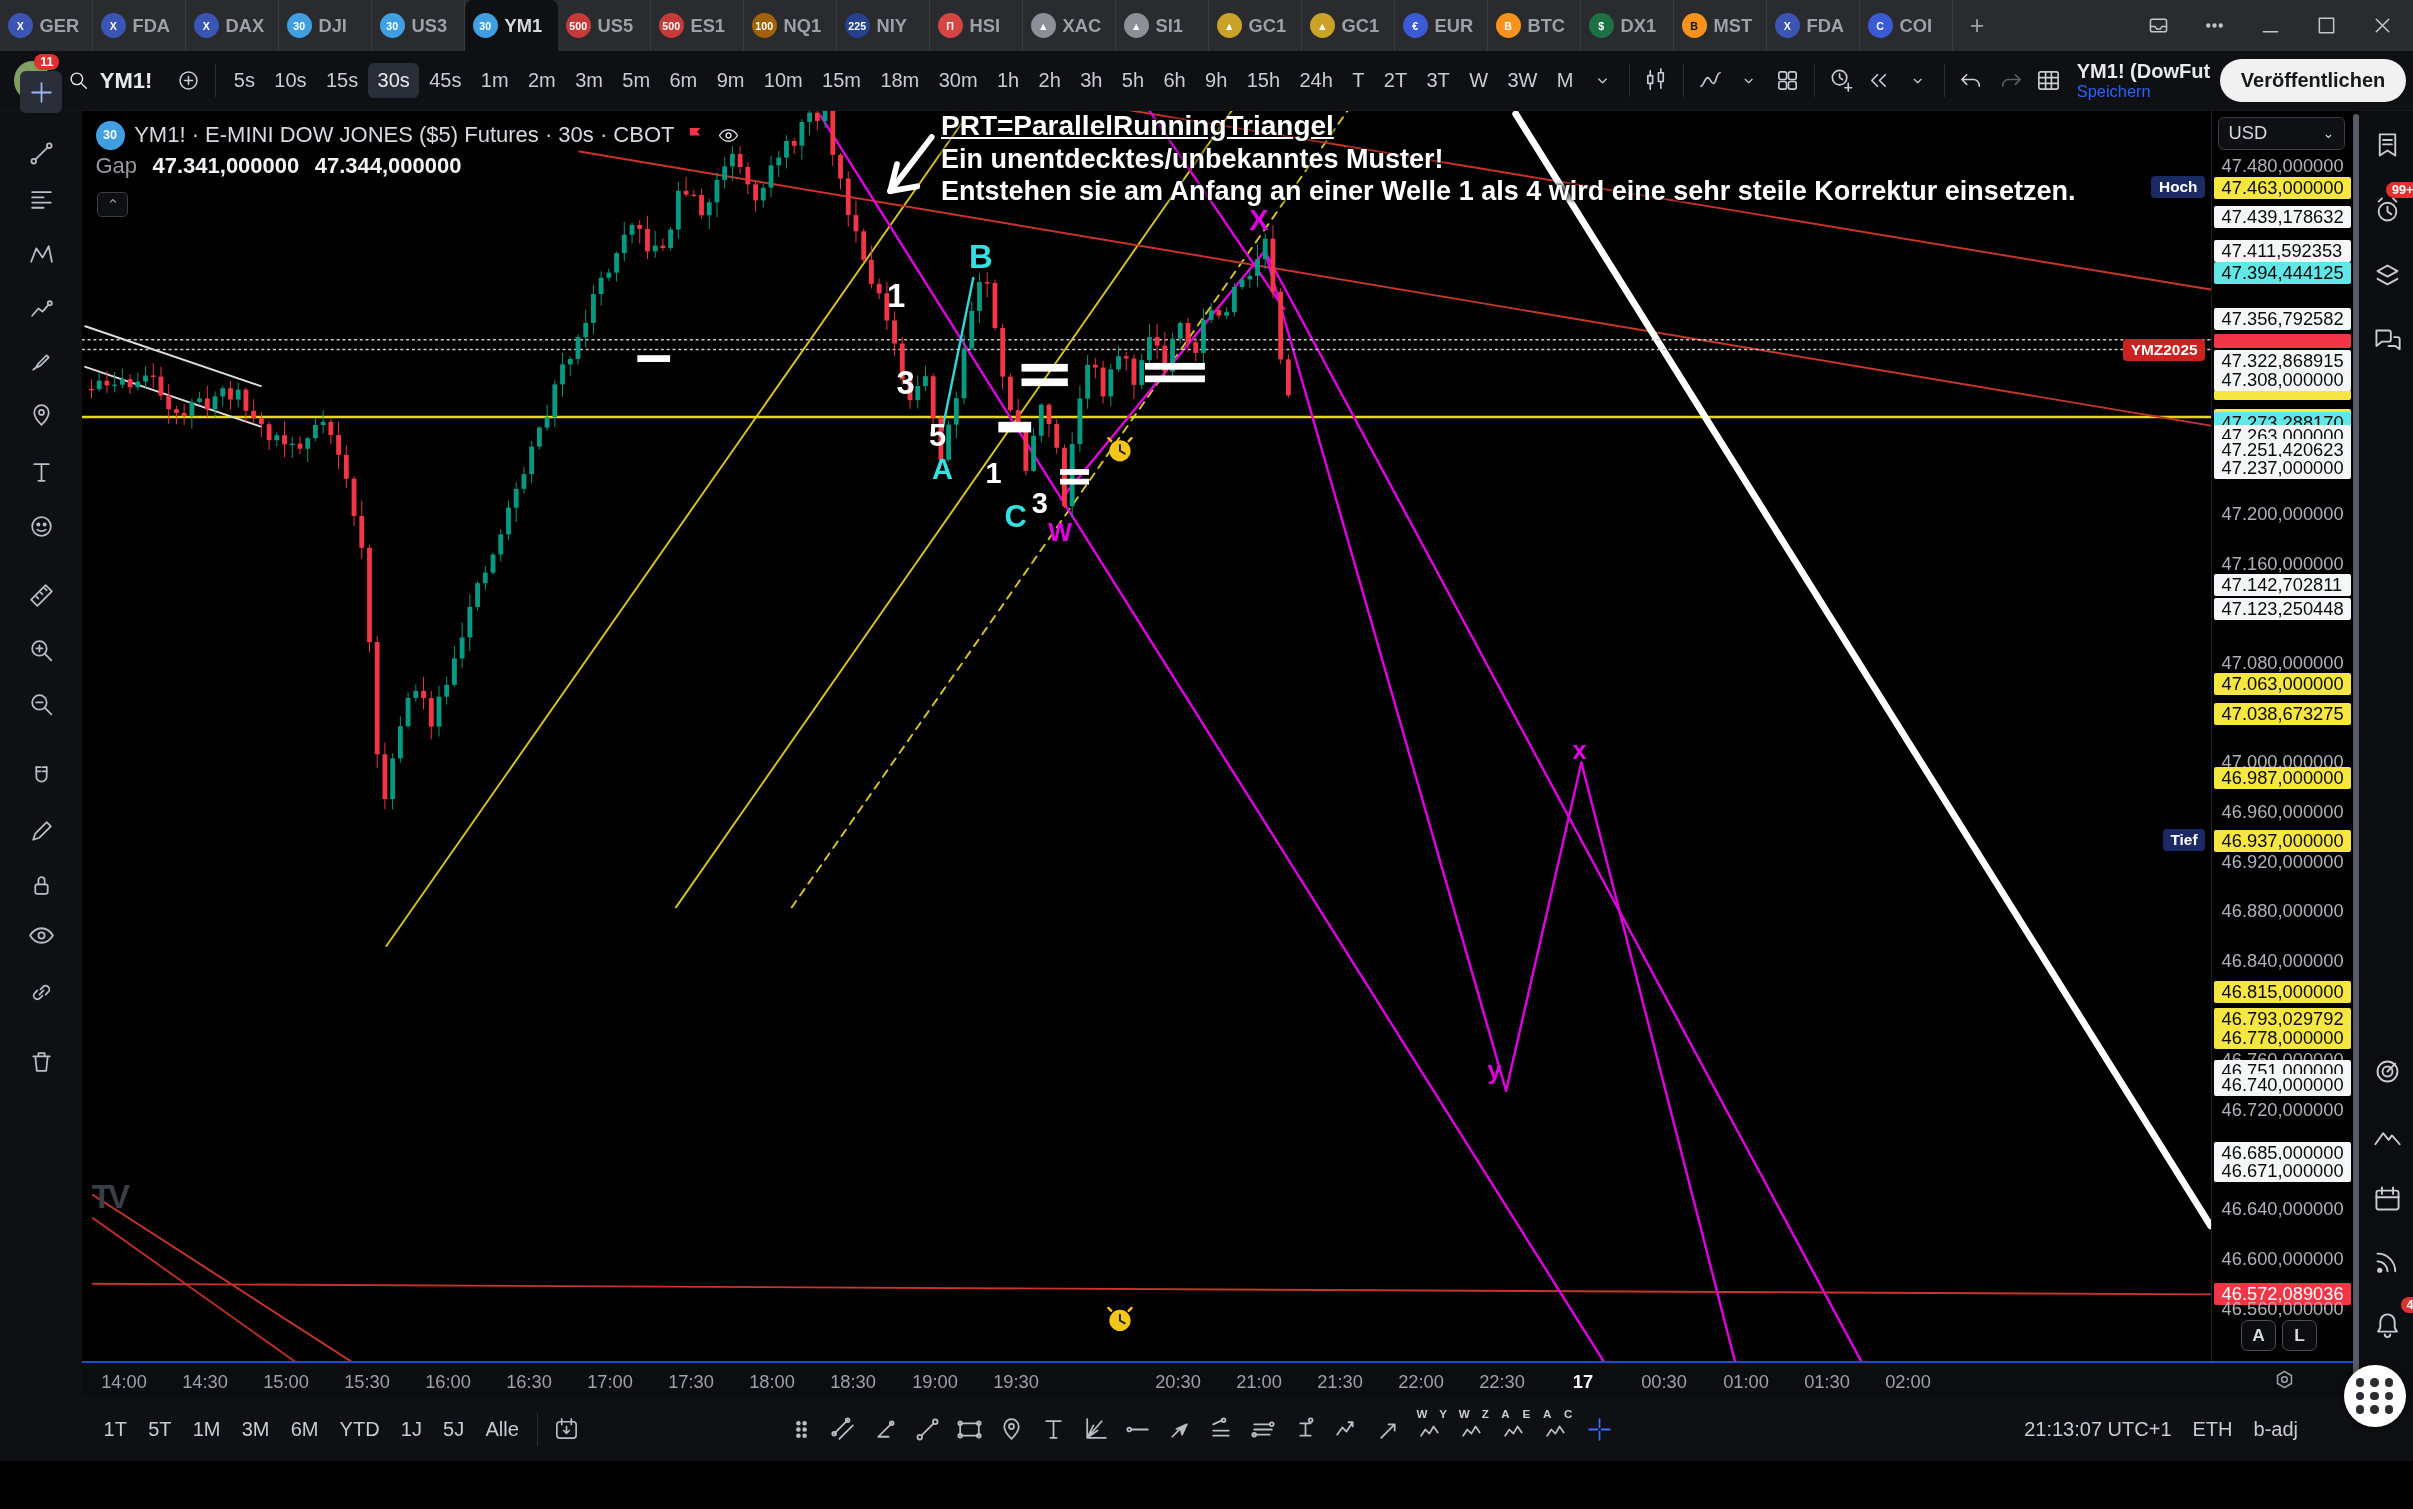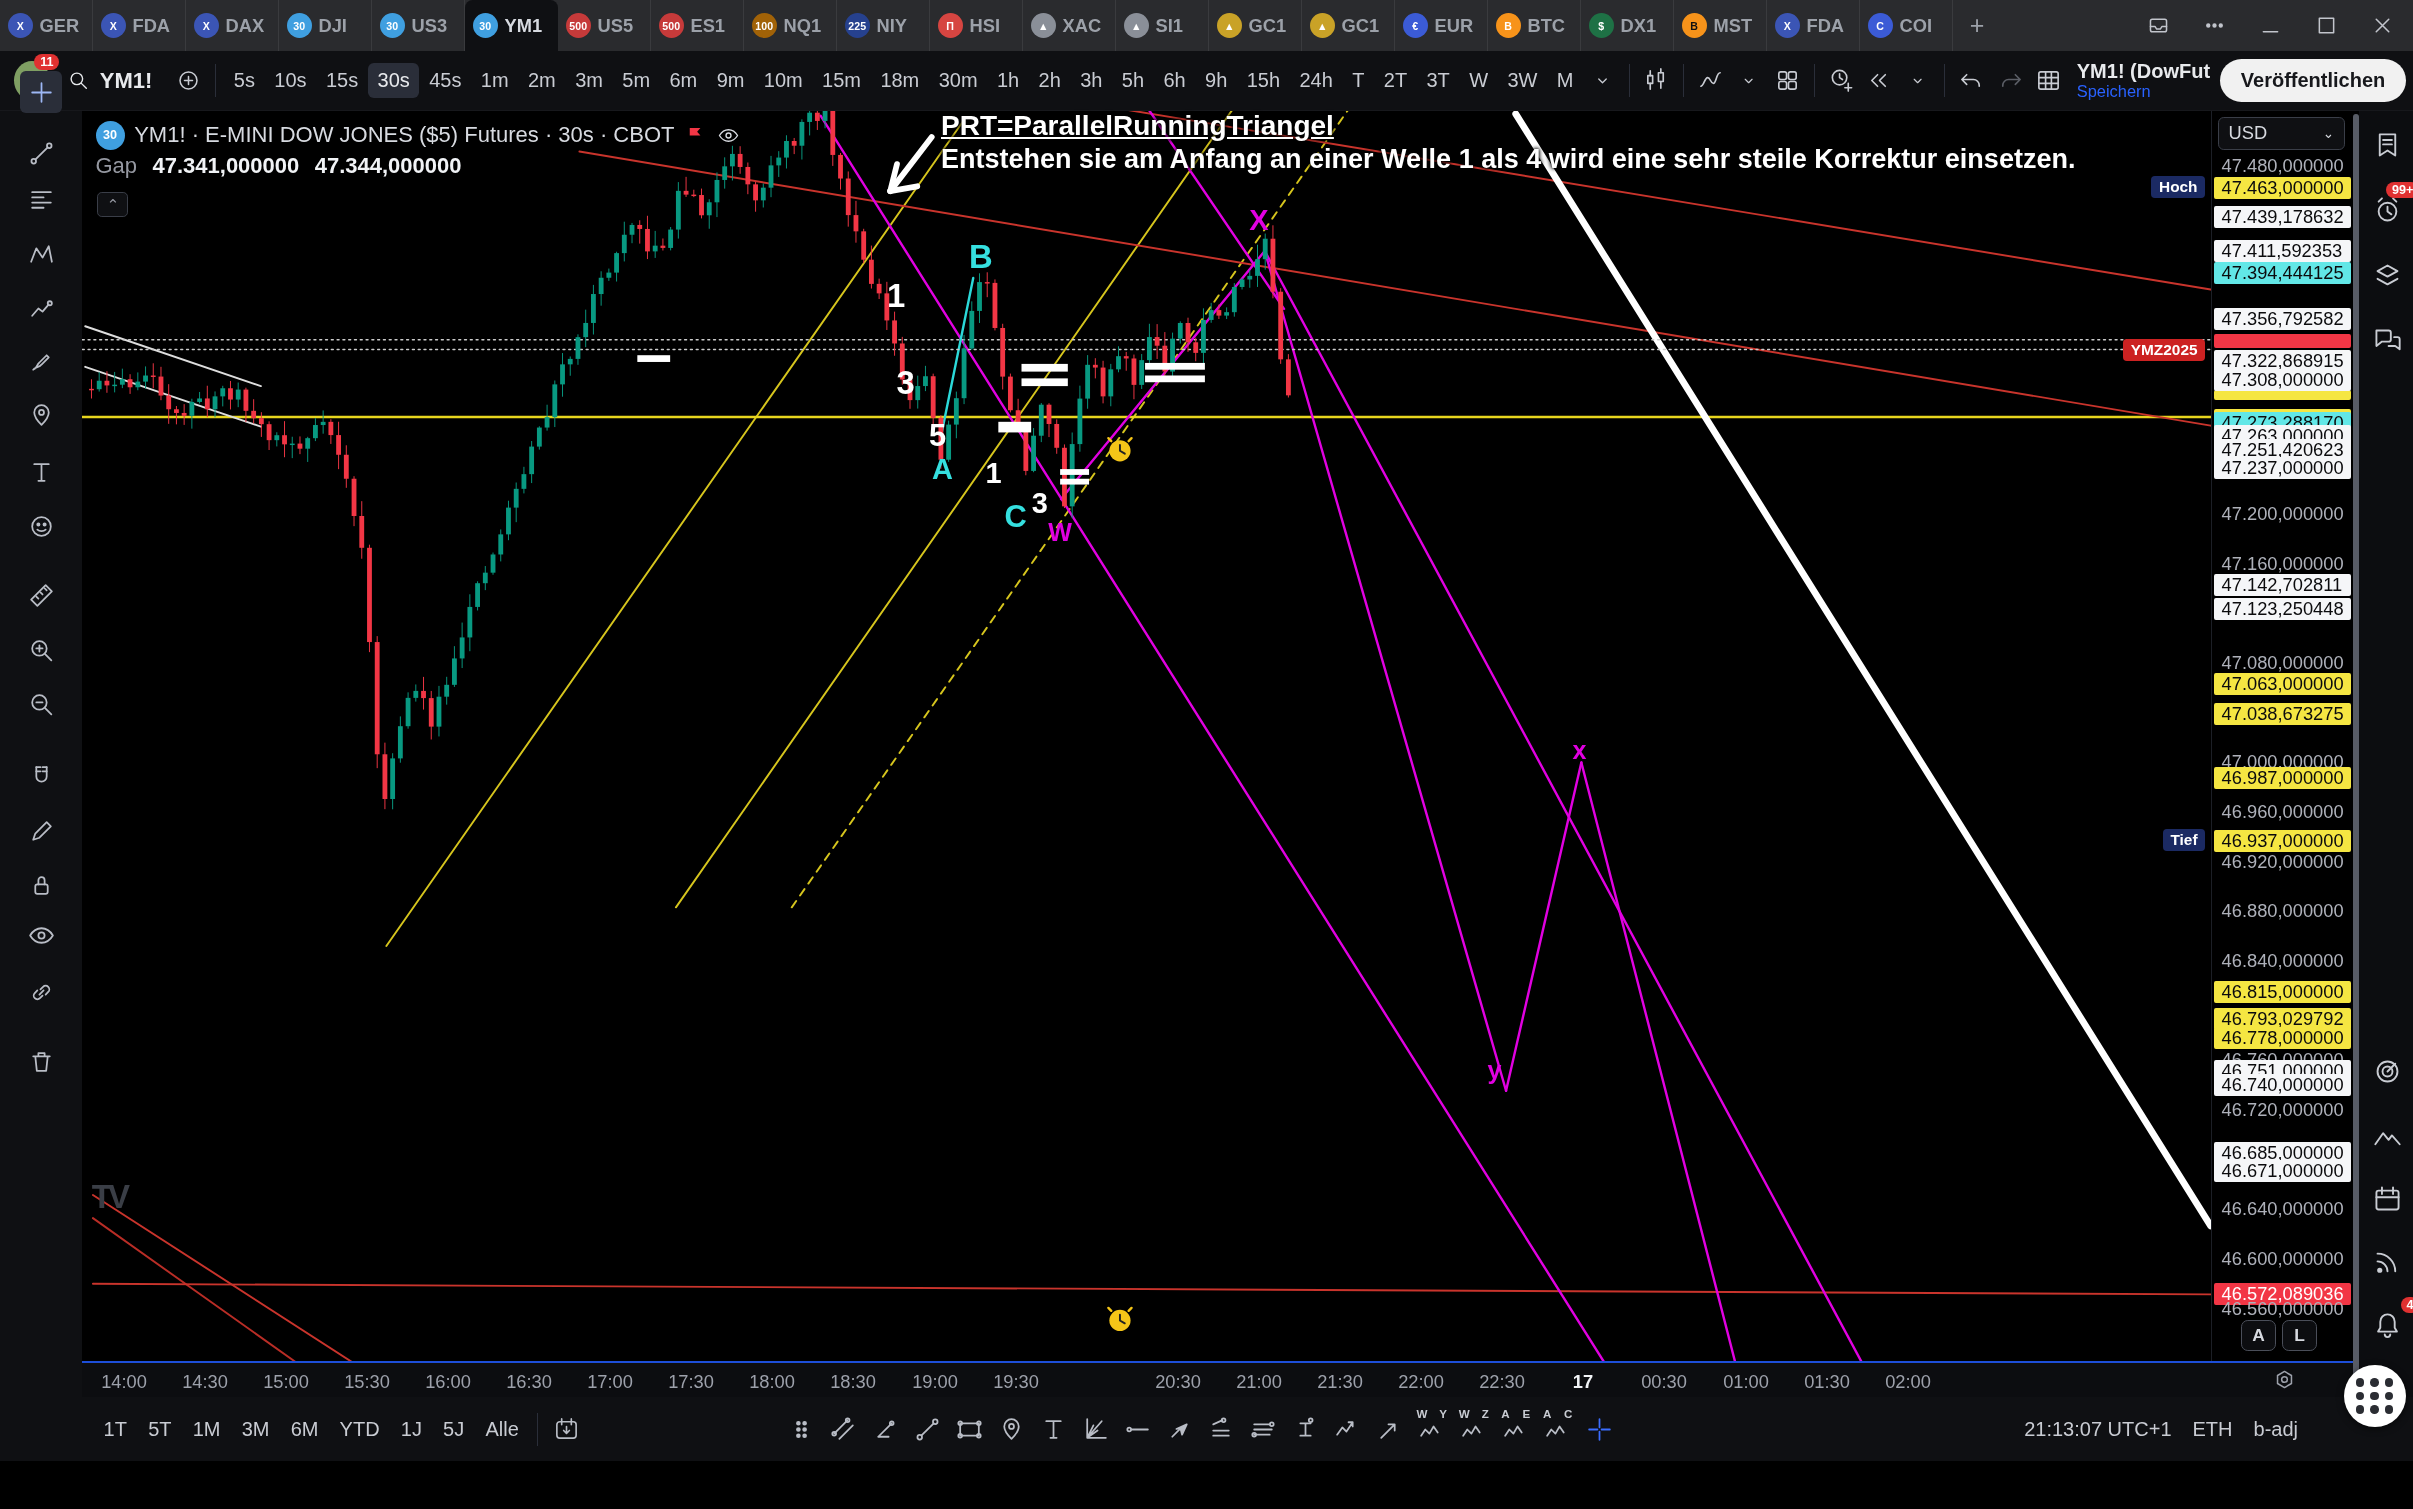--- a/index.html
+++ b/index.html
@@ -826,20 +826,21 @@
         </span>
     </div>
     <div id="gaprow">
       <span class="glabel">Gap</span>
       <b>47.341,000000</b>
       <b>47.344,000000</b>
     </div>
     <div id="collapse">⌃</div>
     <div id="annot">
       <div class="a1">PRT=ParallelRunningTriangel</div>
+      <div class="a2">Ein unentdecktes/unbekanntes Muster!</div>
       <div class="a3">Entstehen sie am Anfang an einer Welle 1 als 4 wird eine sehr steile Korrektur einsetzen.</div>
     </div>
     <div id="tvmark">TV</div>
   <div class="pricetag" style="background: rgb(27, 42, 99); right: 5.8px; top: 65px;">Hoch</div>
       <div class="pricetag" style="background: rgb(27, 42, 99); right: 5.8px; top: 718px;">Tief</div>
       <div class="pricetag" style="background: rgb(204, 34, 34); right: 5.8px; top: 228px;">YMZ2025</div>
     </div>
 
   <div id="pricescale">
     <div id="usdbox">

